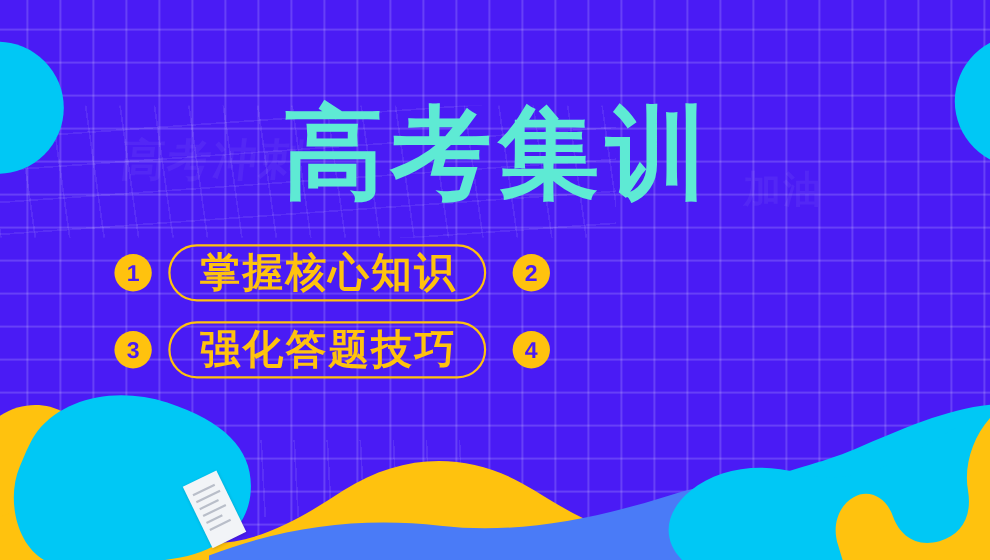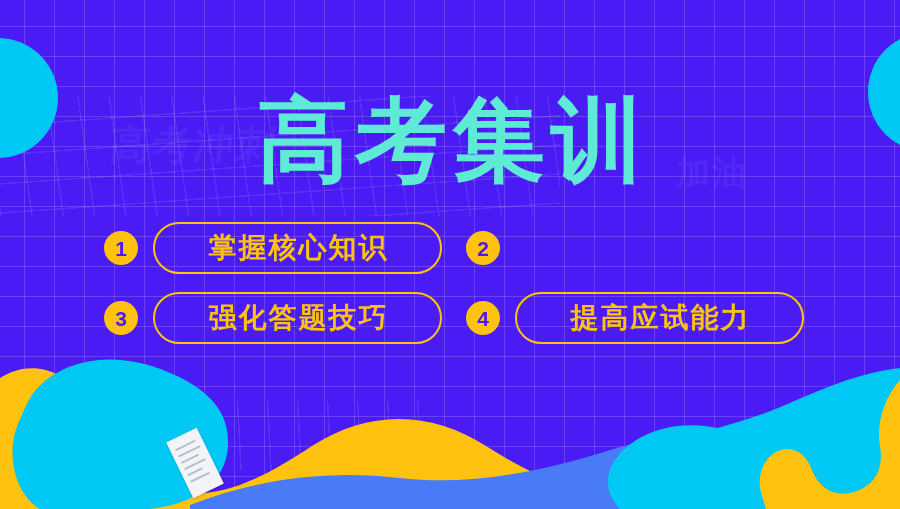--- a/index.html
+++ b/index.html
@@ -140,21 +140,21 @@
     justify-content: center;
     flex: none;
     line-height: 1;
   }
   .pill {
     flex: 1;
     height: 48px;
     border: 2.5px solid #FFC20E;
     border-radius: 26px;
     color: #FFC20E;
-    font-size: 28px;
+    font-size: 37px;
     font-weight: bold;
     letter-spacing: 2px;
     text-indent: 2px;
     display: flex;
     align-items: center;
     justify-content: center;
   }
 </style>
 </head>
 <body>
@@ -208,18 +208,17 @@
       <div class="badge">2</div>
     </div>
 
     <div class="feature">
       <div class="badge">3</div>
       <div class="pill">强化答题技巧</div>
     </div>
 
     <div class="feature">
       <div class="badge">4</div>
-      <div class="pill">提高应试能力</div>
     </div>
 
   </div>
 
 </div>
 
 </body></html>

